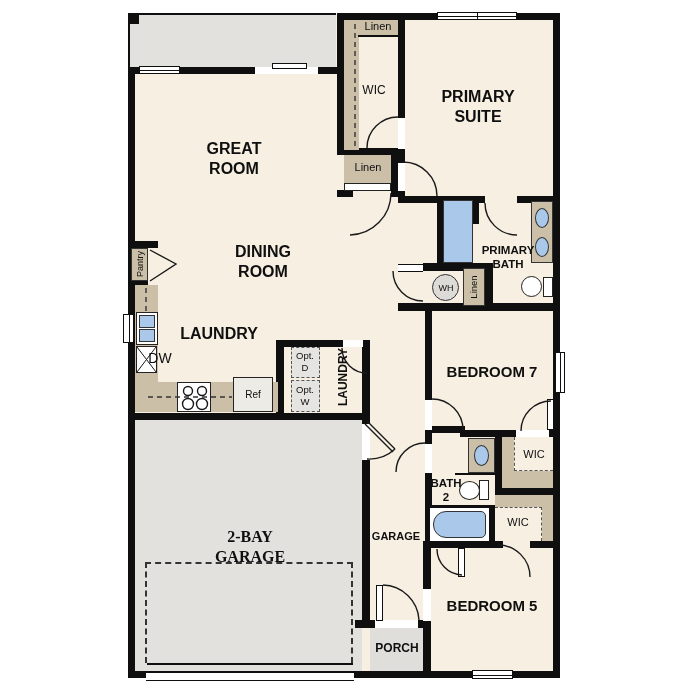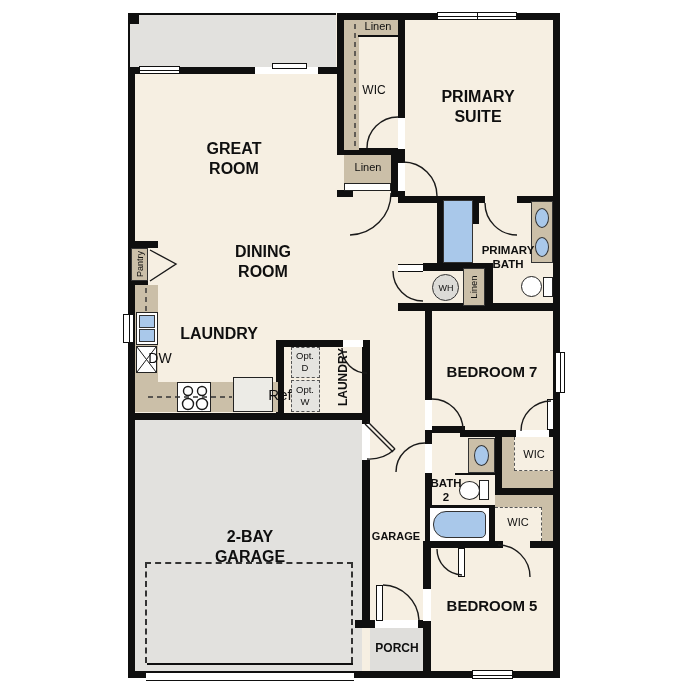--- a/index.html
+++ b/index.html
@@ -195,35 +195,35 @@
 ROOM</div>
   <div class="lbl" style="left:219px;top:334px;font-size:16px;">LAUNDRY</div>
   <div class="lbl" style="left:478px;top:107px;font-size:16px;">PRIMARY
 SUITE</div>
   <div class="lbl" style="left:508px;top:257px;font-size:11.5px;">PRIMARY
 BATH</div>
   <div class="lbl" style="left:492px;top:372px;font-size:15px;">BEDROOM 7</div>
   <div class="lbl" style="left:492px;top:606px;font-size:15px;">BEDROOM 5</div>
   <div class="lbl" style="left:446px;top:490px;font-size:11.5px;">BATH
 2</div>
-  <div class="lbl" style="left:250px;top:547px;font-size:16px;">2-BAY
+  <div class="lbl" style="left:250px;top:547px;font-size:16px;font-family:Liberation Serif, serif;">2-BAY
 GARAGE</div>
   <div class="lbl" style="left:396px;top:537px;font-size:11px;">GARAGE</div>
   <div class="lbl" style="left:397px;top:648px;font-size:12px;">PORCH</div>
   <div class="lbl vert" style="left:343px;top:377px;font-size:12px;">LAUNDRY</div>
 
   <div class="lbl n" style="left:374px;top:90px;font-size:12px;">WIC</div>
   <div class="lbl n" style="left:534px;top:455px;font-size:11px;">WIC</div>
   <div class="lbl n" style="left:518px;top:523px;font-size:11px;">WIC</div>
   <div class="lbl n" style="left:378px;top:27px;font-size:11px;">Linen</div>
   <div class="lbl n" style="left:368px;top:168px;font-size:11px;">Linen</div>
   <div class="lbl n vert" style="left:474px;top:287px;font-size:9.5px;">Linen</div>
   <div class="lbl n vert" style="left:140px;top:264px;font-size:9px;">Pantry</div>
 
   <div class="lbl n" style="left:446px;top:288px;font-size:9px;">WH</div>
   <div class="lbl n" style="left:160px;top:359px;font-size:14px;">DW</div>
-  <div class="lbl n" style="left:253px;top:395px;font-size:15px;margin-left:27px;">Ref</div>
+  <div class="lbl n" style="left:253px;top:395px;font-size:10px;">Ref</div>
   <div class="lbl n" style="left:305px;top:362px;font-size:9.5px;">Opt.
 D</div>
   <div class="lbl n" style="left:305px;top:396px;font-size:9.5px;">Opt.
 W</div>
 
 </div>
 
 </body></html>

